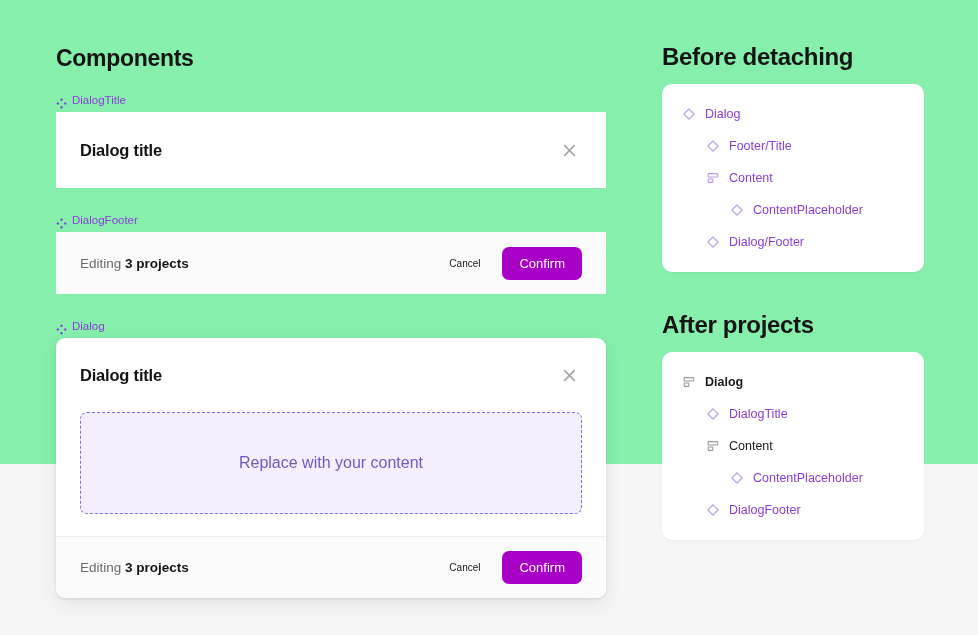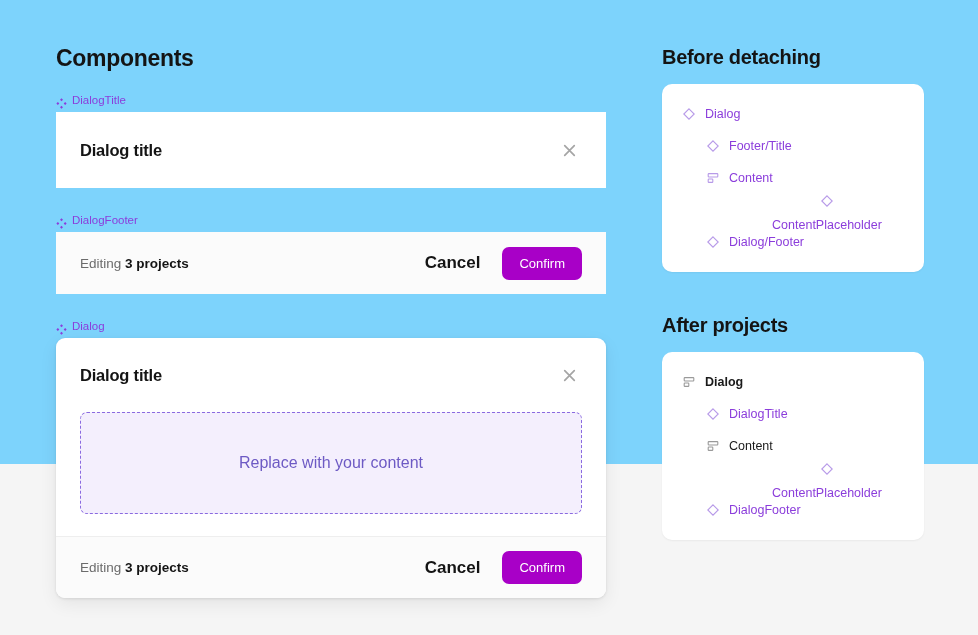--- a/index.html
+++ b/index.html
@@ -9,21 +9,21 @@
     height: 635px;
     background: #f5f5f5;
     font-family: "Liberation Sans", sans-serif;
     overflow: hidden;
   }
 
   .page {
     position: relative;
     width: 978px;
     height: 464px;
-    background: #7dd3fc;
+    background: #86efac;
   }
 
   
   .left-col {
     position: absolute;
     left: 56px;
     top: 44px;
     width: 550px;
   }
 
@@ -90,25 +90,24 @@
     font-size: 13.5px;
     color: #6b6b6b;
   }
   .editing-text b { color: #141414; font-weight: bold; }
 
   .footer-actions { display: flex; align-items: center; gap: 14px; }
 
   .btn-cancel {
     background: none; border: none;
     font-family: "Liberation Sans", sans-serif;
-    font-size: 17px;
+    font-size: 10px;
     color: #141414;
     padding: 6px 8px;
     cursor: pointer;
-    font-weight: bold;
   }
   .btn-confirm {
     background: #a800c7;
     color: #ffffff;
     border: none;
     border-radius: 7px;
     font-family: "Liberation Sans", sans-serif;
     font-size: 13px;
     padding: 9px 17px;
     cursor: pointer;
@@ -150,21 +149,21 @@
 
   
   .right-col {
     position: absolute;
     left: 662px;
     top: 44px;
     width: 262px;
   }
 
   .panel-heading {
-    font-size: 20px;
+    font-size: 24px;
     font-weight: bold;
     color: #141414;
     letter-spacing: -0.3px;
     line-height: 26px;
     margin-bottom: 14px;
   }
 
   .tree-card {
     background: #ffffff;
     border-radius: 10px;
@@ -180,21 +179,21 @@
     padding-left: 20px;
   }
   .tree-row .tree-icon { width: 14px; height: 14px; flex: none; display: block; }
   .tree-row .tree-label {
     font-size: 12.5px;
     line-height: 16px;
   }
 
   .depth-0 { padding-left: 20px; }
   .depth-1 { padding-left: 44px; }
-  .depth-2 { padding-left: 68px; flex-direction: column; }
+  .depth-2 { padding-left: 68px; }
 
   .lbl-purple { color: #8b3ddb; }
   .lbl-dark   { color: #1a1a1a; }
   .lbl-bold   { font-weight: bold; }
 
   .spacer-right { height: 40px; }
 </style>
 </head>
 <body>
 

